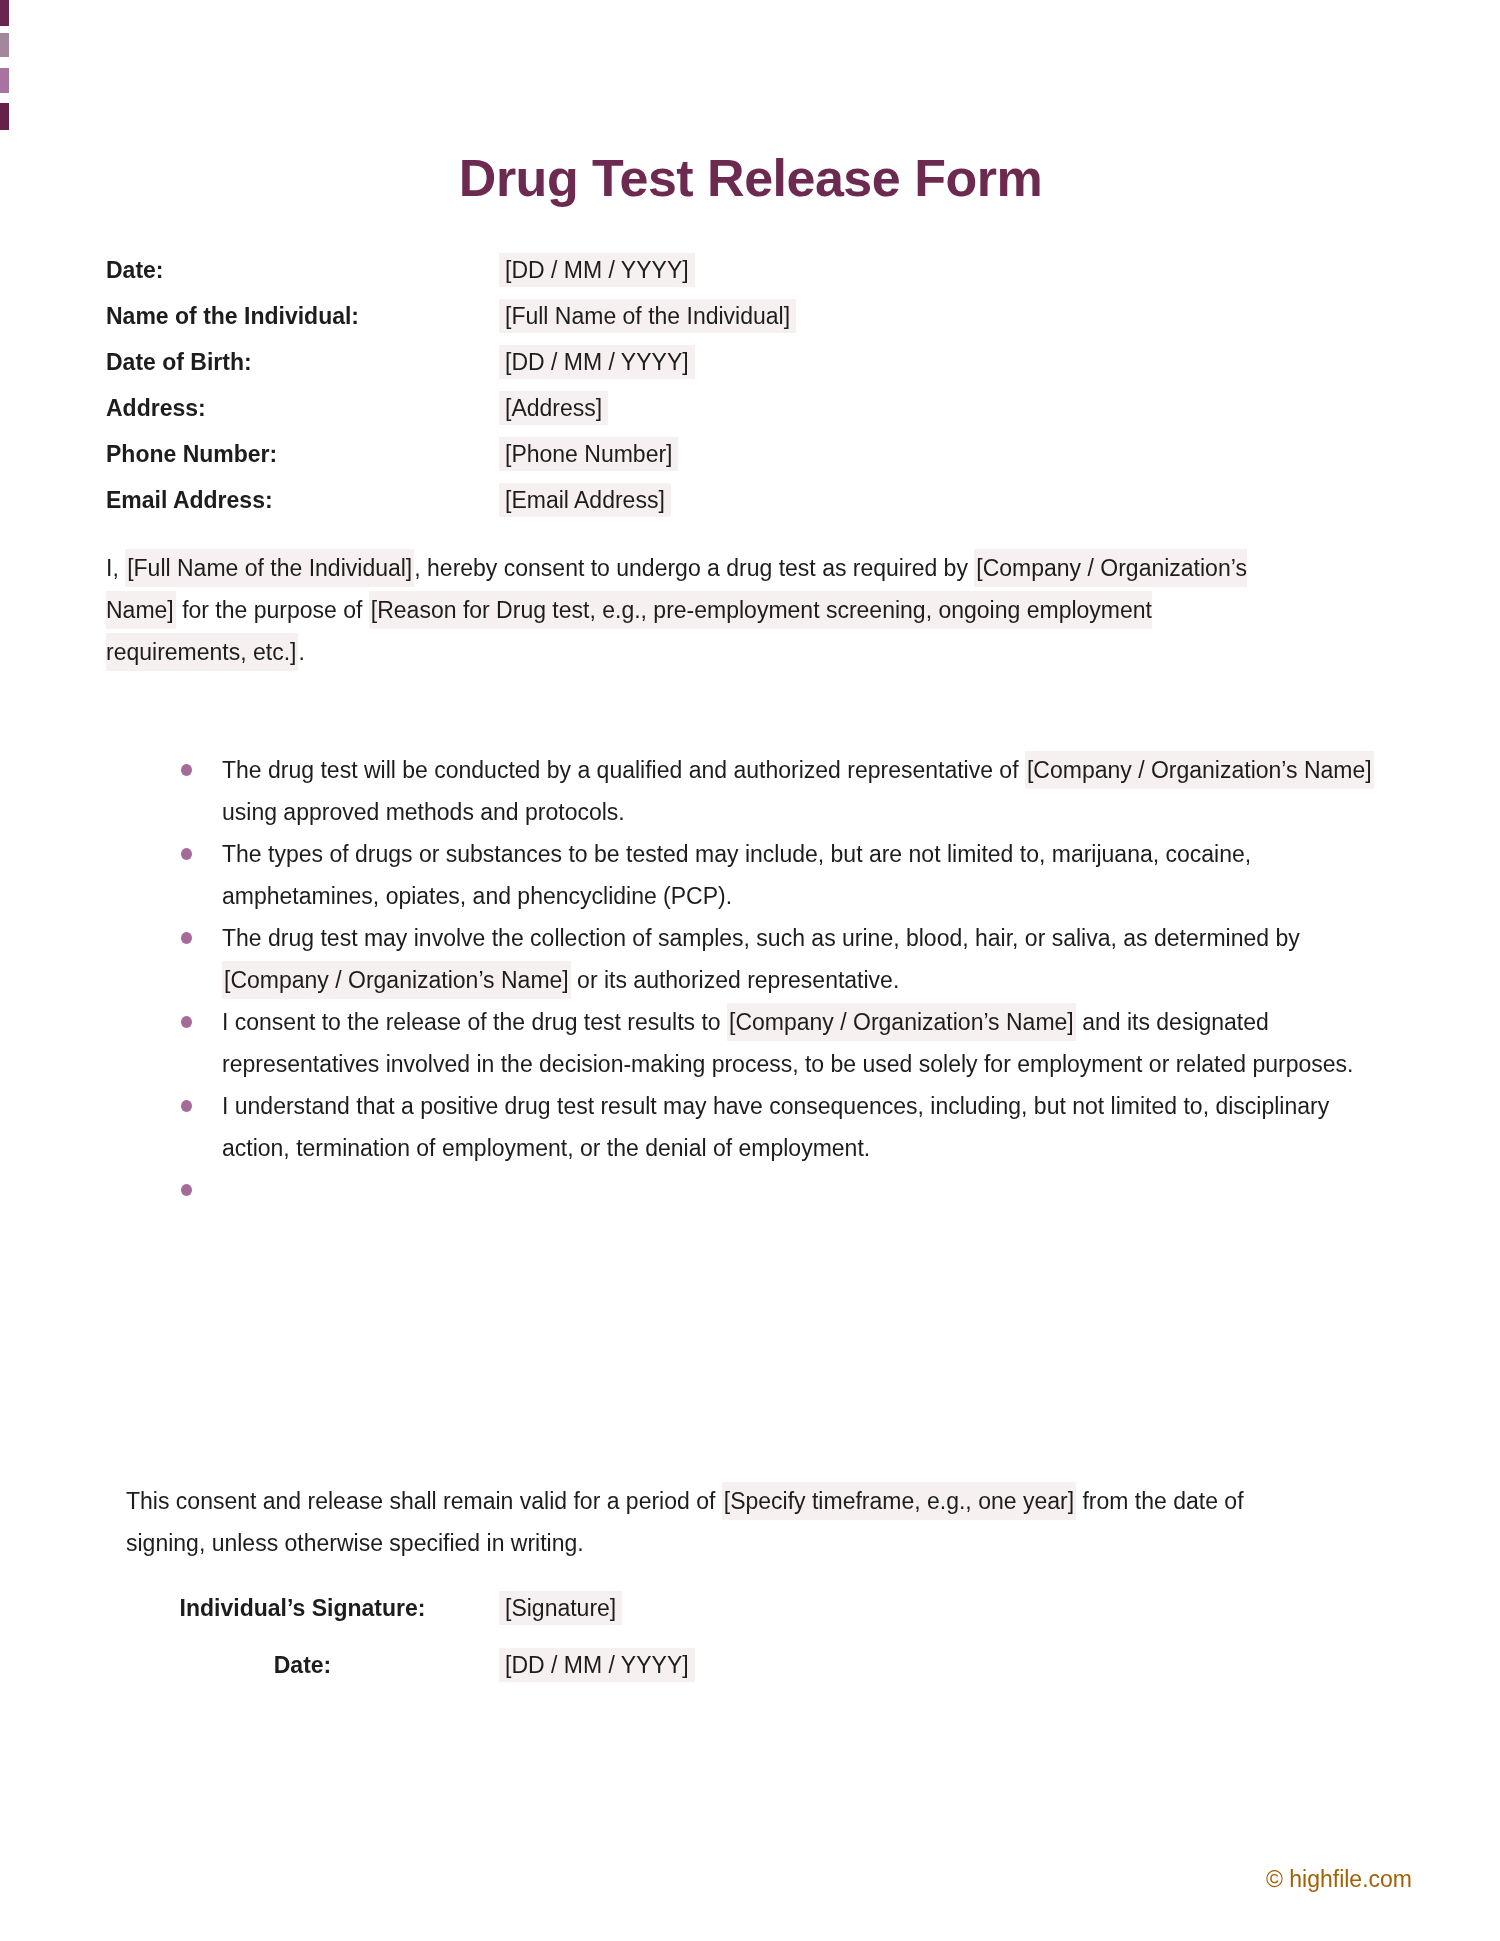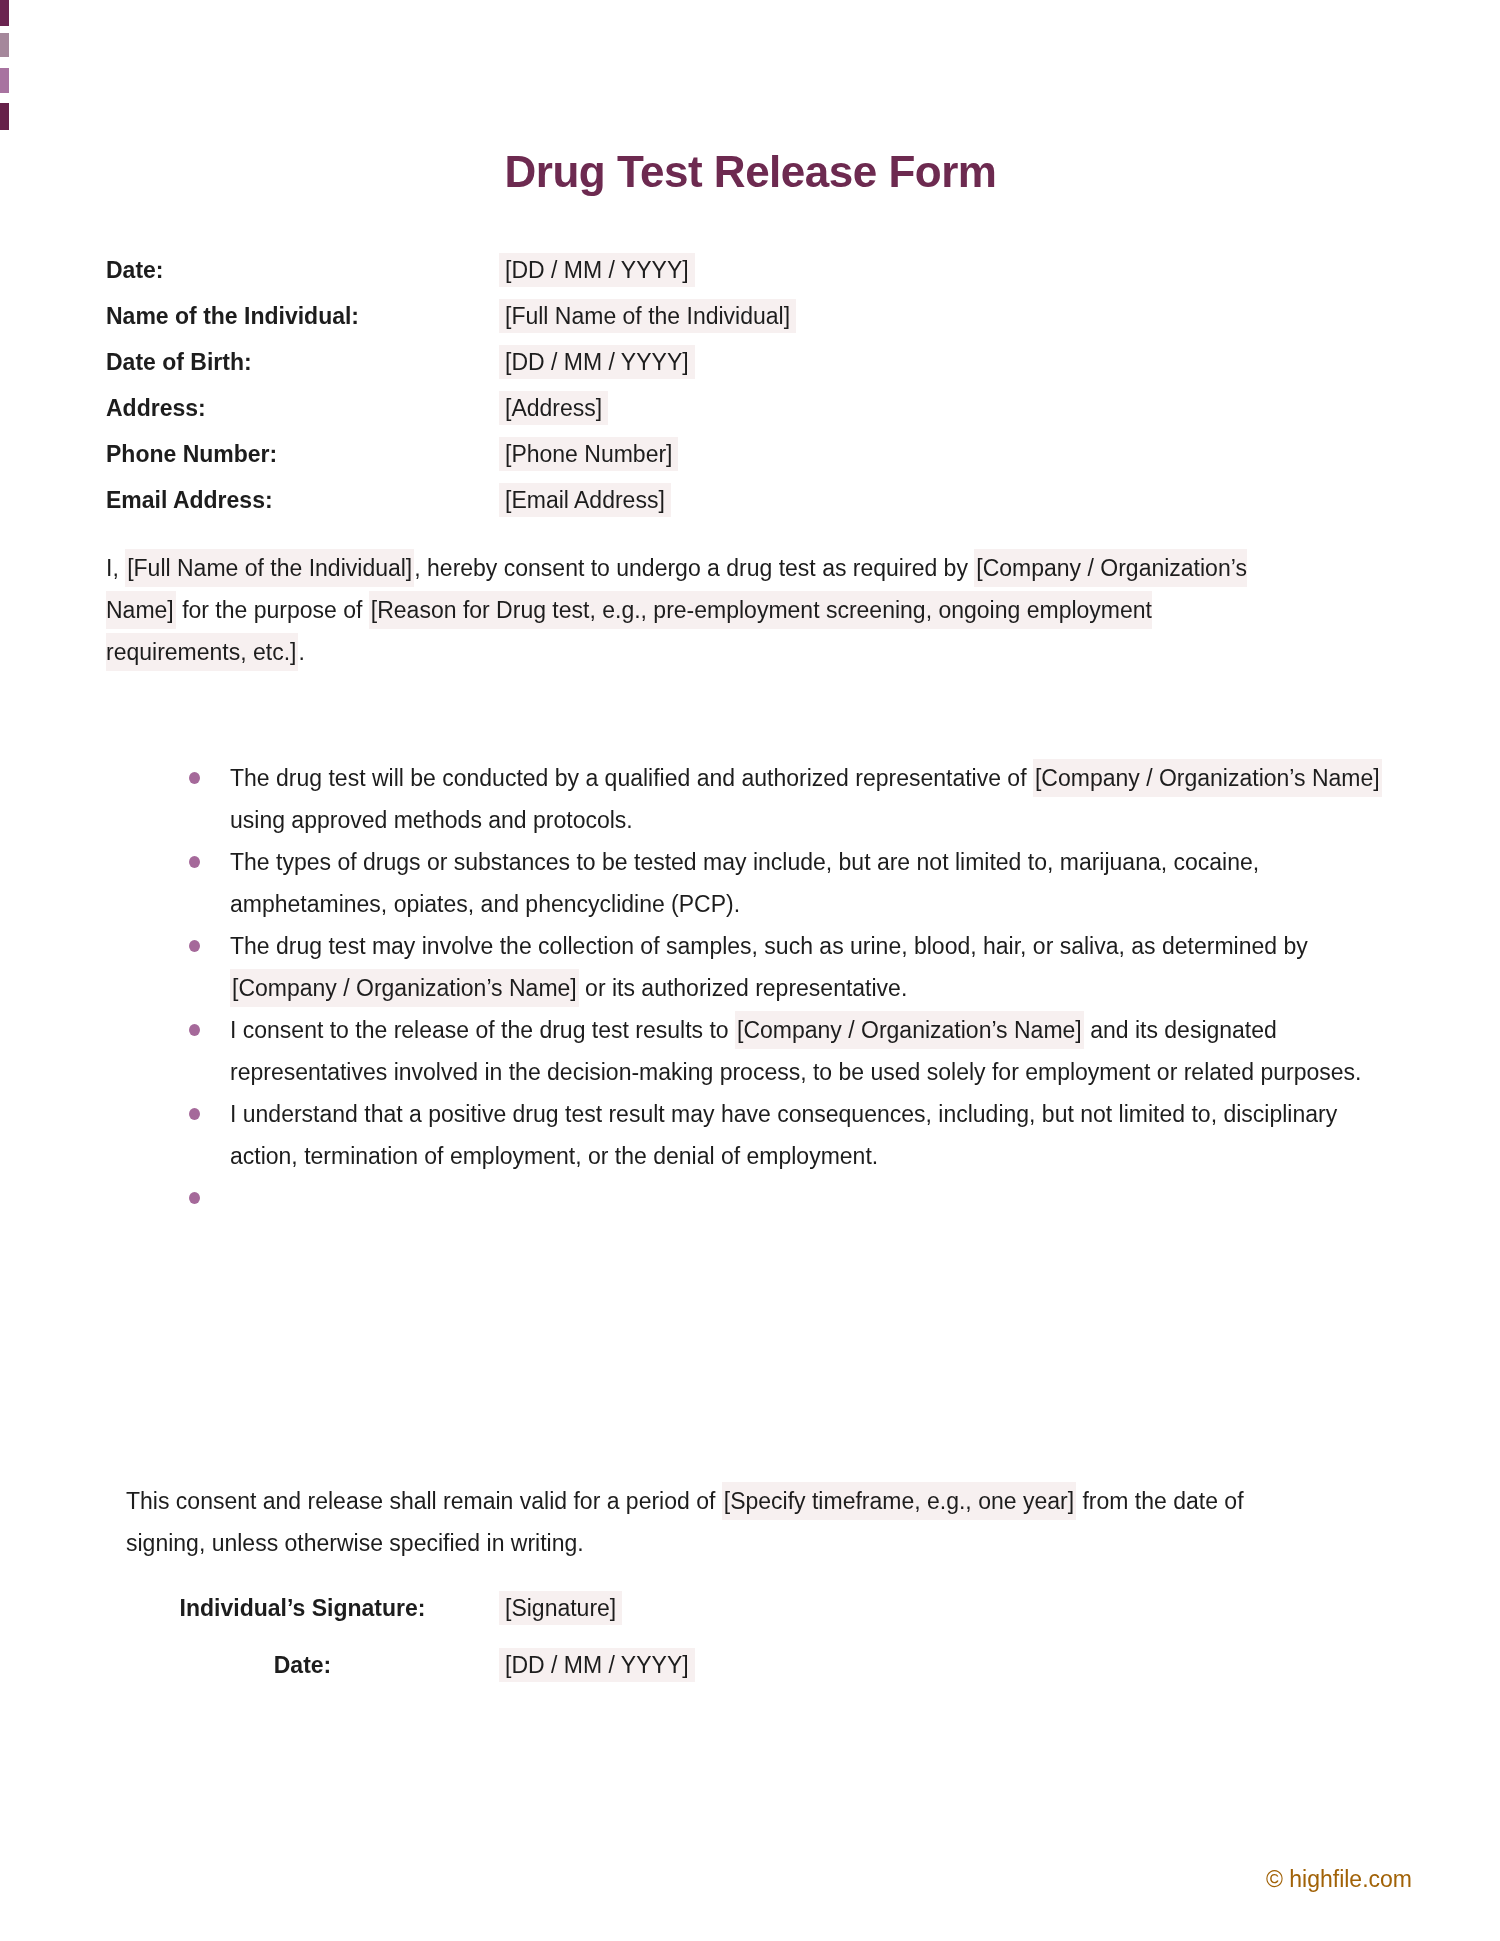--- a/index.html
+++ b/index.html
@@ -10,41 +10,41 @@
   .dash{position:absolute;left:0;width:9px;}
   .dash.d0{top:0;height:26px;}
   .dash.d1{top:33px;height:24px;}
   .dash.d2{top:68px;height:25px;}
   .dash.d3{top:103px;height:27px;}
 
   .content{position:absolute;left:106px;top:0;width:1289px;height:100%;}
 
   .doc-title{
     position:absolute;top:118px;left:0;width:100%;
-    text-align:center;font-size:44px;font-weight:bold;letter-spacing:-0.5px;
+    text-align:center;font-size:52px;font-weight:bold;letter-spacing:-0.5px;
     line-height:50px;color:var(--accent,#6d2a50);
   }
 
   .fields{position:absolute;top:254px;left:0;width:100%;}
   .field-row{display:flex;font-size:23px;line-height:33px;margin-bottom:13px;}
   .field-label{width:393px;font-weight:bold;flex:none;}
   .field-value{white-space:nowrap;}
 
   .hl{background:var(--highlight,#f7f0f0);padding:4px 6px;}
   p .hl, li .hl{padding:6px 2px;}
 
   .para{position:absolute;left:0;width:1180px;font-size:23px;line-height:42px;margin:0;}
   .intro{top:547px;}
   .agreement-heading{
     position:absolute;top:684px;left:0;width:1180px;
     font-size:23px;font-weight:bold;line-height:33px;
   }
 
   .bullet-list{position:absolute;top:746px;left:0;width:1278px;
-    margin:11px;padding:0;list-style:none;}
+    margin:3px;padding:0;list-style:none;}
   .bullet-list li{
     position:relative;padding-left:113px;font-size:23px;line-height:42px;
     width:1165px;box-sizing:content-box;
   }
   .bullet-dot{
     position:absolute;left:72px;top:15px;width:11px;height:12px;
     border-radius:50%;background:var(--bullet,#a5699a);
   }
 
   .validity{top:1480px;margin-left:20px;}

